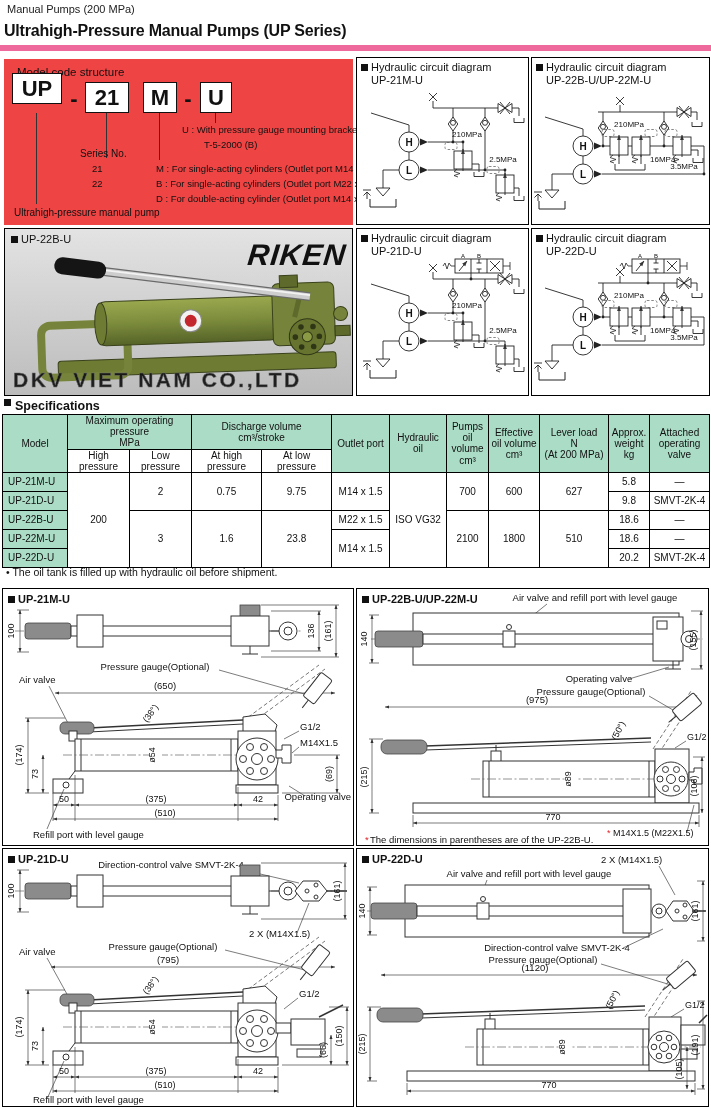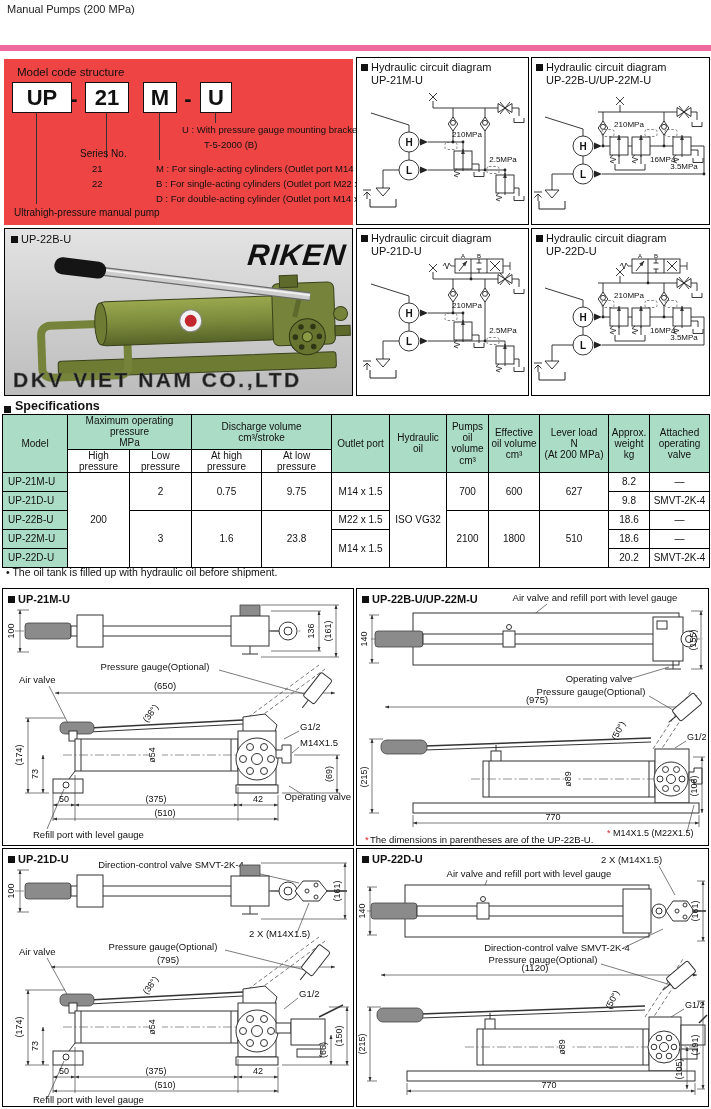--- a/index.html
+++ b/index.html
@@ -18,21 +18,21 @@
   .modelbox{position:absolute;left:4px;top:59px;width:349px;height:166px;background:#ef4444}
   .mb-head{position:absolute;left:13px;top:7px;font-size:11.5px}
   .codebox{position:absolute;background:#fff;border:1.6px solid #111;font-size:22px;font-weight:bold;
            text-align:center;box-sizing:border-box}
   .codedash{position:absolute;font-size:22px;font-weight:bold;text-align:center}
   .vline{position:absolute;width:1px;background:#333}
   .note{position:absolute;font-size:9.5px;white-space:nowrap}
   
   .photo-label{position:absolute;top:4px;left:6px;font-size:11px;display:flex;align-items:center;gap:3px;z-index:3}
   
-  .spec-head{position:absolute;left:4px;top:399px;font-size:12.5px;font-weight:bold;display:flex;align-items:flex-end;gap:4px}
+  .spec-head{position:absolute;left:4px;top:399px;font-size:12.5px;font-weight:bold;display:flex;align-items:flex-start;gap:4px}
   .spec-wrap{position:absolute;left:2px;top:414px}
   table.spec{border-collapse:collapse;table-layout:fixed;width:707px;font-size:10px}
   .spec td{border:1px solid #000;text-align:center;vertical-align:middle;padding:0 1px;line-height:1.12}
   .spec .g{background:#abdcc6}
   .spec td.mcell{text-align:left;padding-left:5px;background:#abdcc6}
   .spec tr{height:19px}
   .spec tr.h1{height:34px}
   .spec tr.h2{height:17px}
   .spec-note{position:absolute;left:6px;top:566px;font-size:10.5px}
   
@@ -95,25 +95,26 @@
       </linearGradient>
       <linearGradient id="gcyl" x1="0" y1="0" x2="0" y2="1">
         <stop offset="0" stop-color="#9aa84e"></stop>
           <stop offset="0.5" stop-color="#7c8c3c"></stop>
           <stop offset="1" stop-color="#566328"></stop>
       </linearGradient>
     </defs>
   </svg>
 
   <div class="breadcrumb">Manual Pumps (200 MPa)</div>
+  <div class="title">Ultrahigh-Pressure Manual Pumps (UP Series)</div>
   <div class="titlebar"></div>
 
   <div class="modelbox">
     <div class="mb-head">Model code structure</div>
-    <div class="codebox" style="left:8px;top:23px;width:60px;height:31px;line-height:29px">UP</div>
+    <div class="codebox" style="left:8px;top:14px;width:50px;height:31px;line-height:29px">UP</div>
     <div class="codedash" style="left:60px;top:27px;width:20px">-</div>
     <div class="codebox" style="left:81px;top:23px;width:44px;height:31px;line-height:29px">21</div>
     <div class="codebox" style="left:139px;top:23px;width:34px;height:31px;line-height:29px">M</div>
     <div class="codedash" style="left:174px;top:27px;width:20px">-</div>
     <div class="codebox" style="left:196px;top:23px;width:32px;height:31px;line-height:29px">U</div>
 
     <div class="vline" style="left:32px;top:54px;height:91px"></div>
     <div class="vline" style="left:102px;top:54px;height:45px"></div>
     <div class="vline" style="left:155px;top:54px;height:47px"></div>
     <div class="vline" style="left:211px;top:54px;height:10px"></div>
@@ -434,21 +435,21 @@
         <td class="mcell">UP-21M-U</td>
         <td rowspan="5">200</td>
         <td rowspan="2">2</td>
         <td rowspan="2">0.75</td>
         <td rowspan="2">9.75</td>
         <td rowspan="2">M14 x 1.5</td>
         <td rowspan="5">ISO VG32</td>
         <td rowspan="2">700</td>
         <td rowspan="2">600</td>
         <td rowspan="2">627</td>
-        <td>8.2</td>
+        <td>5.8</td>
         <td>—</td>
       </tr>
       <tr>
         <td class="mcell">UP-21D-U</td>
         <td>9.8</td>
         <td>SMVT-2K-4</td>
       </tr>
       <tr>
         <td class="mcell">UP-22B-U</td>
         <td rowspan="3">3</td>

